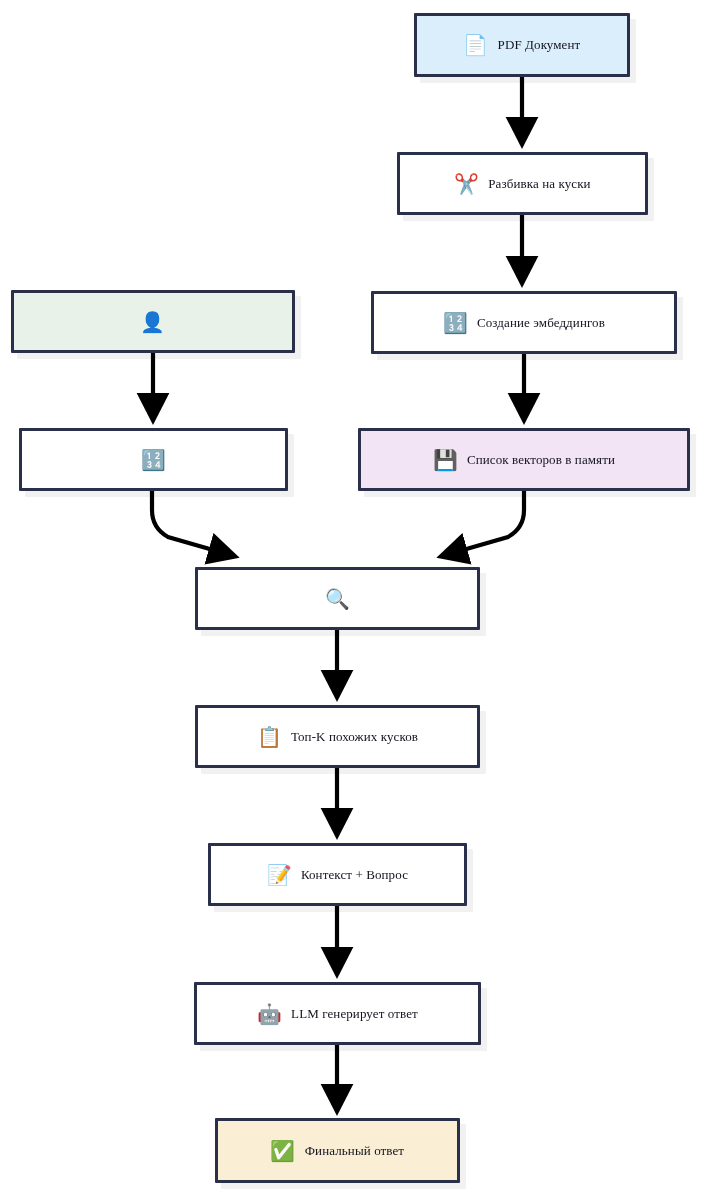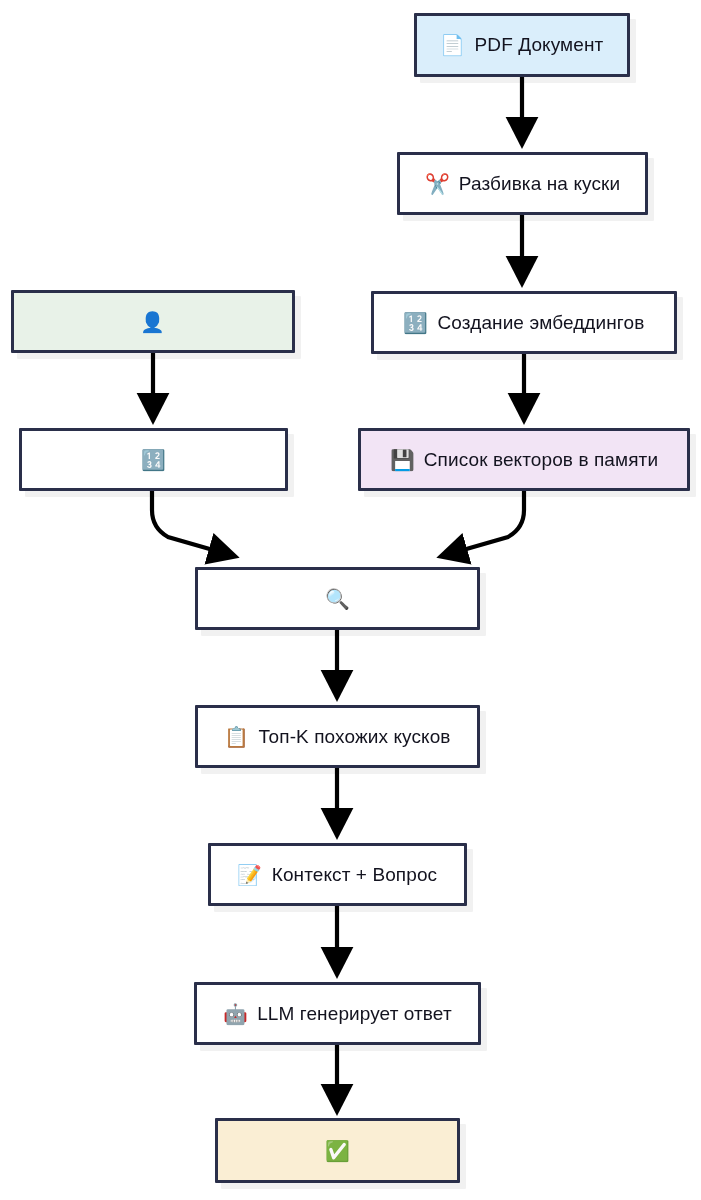--- a/index.html
+++ b/index.html
@@ -43,23 +43,23 @@
     padding: 0 14px;
     white-space: nowrap;
   }
   .node-icon {
     font-size: 20px;
     line-height: 1;
     display: inline-block;
     font-family: "DejaVu Sans", sans-serif;
   }
   .node-label {
-    font-size: 19px;
+    font-size: 13px;
     color: #13131f;
-    font-family: Liberation Sans, sans-serif;
+    font-family: Liberation Serif, serif;
     letter-spacing: 0.1px;
   }
 </style>
 </head>
 <body>
 
 <div id="canvas">
 
   <svg id="edge-layer" viewBox="0 0 701 1200" width="701" height="1200" xmlns="http://www.w3.org/2000/svg">
     <defs>
@@ -163,16 +163,17 @@
   <div class="node" style="left: 194px; top: 982px; width: 287px; height: 63px; background: rgb(255, 255, 255); border-color: rgb(42, 47, 74);">
     <div class="node-inner">
       <span class="node-icon">🤖</span>
       <span class="node-label">LLM генерирует ответ</span>
     </div>
   </div>
 
   <div class="node" style="left: 215px; top: 1118px; width: 245px; height: 65px; background: rgb(250, 238, 212); border-color: rgb(42, 47, 74);">
     <div class="node-inner">
       <span class="node-icon">✅</span>
+      <span class="node-label">Финальный ответ</span>
     </div>
   </div>
 
 </div>
 
 </body></html>

